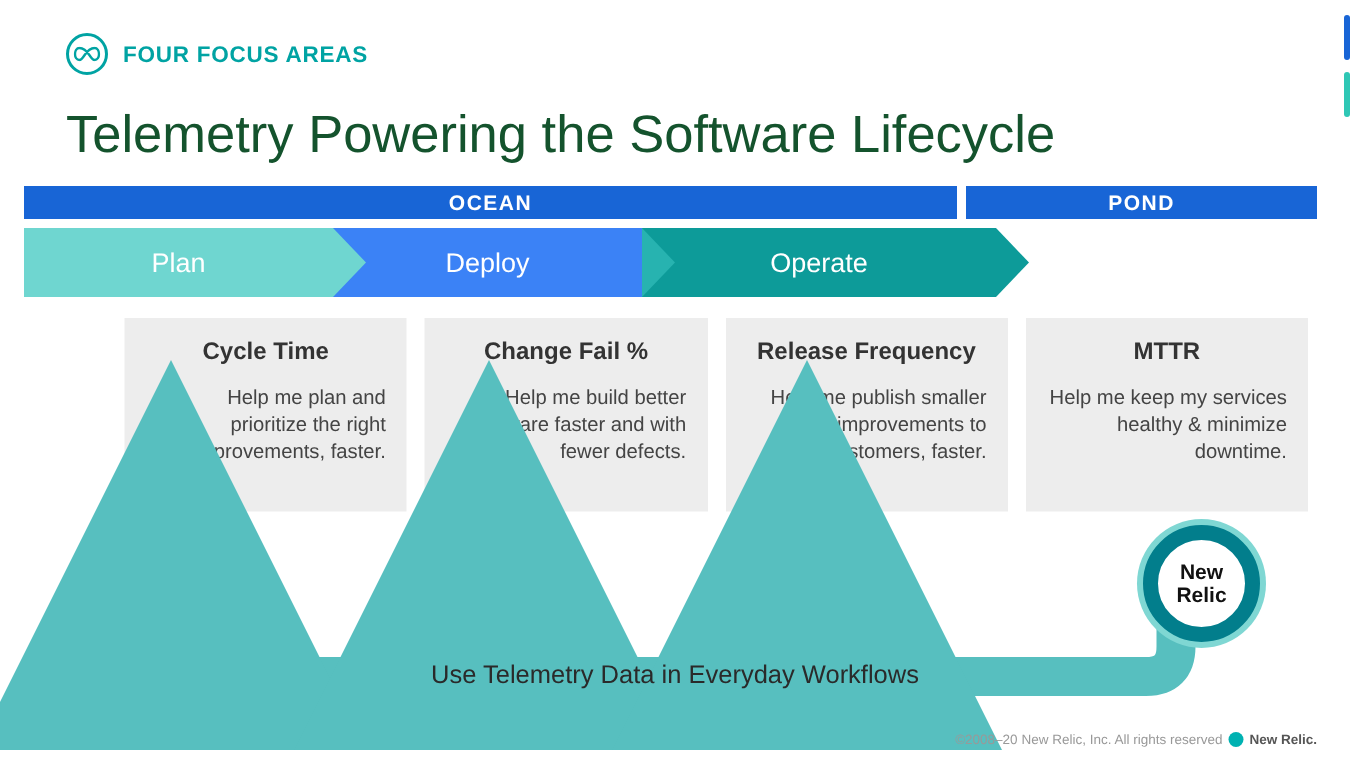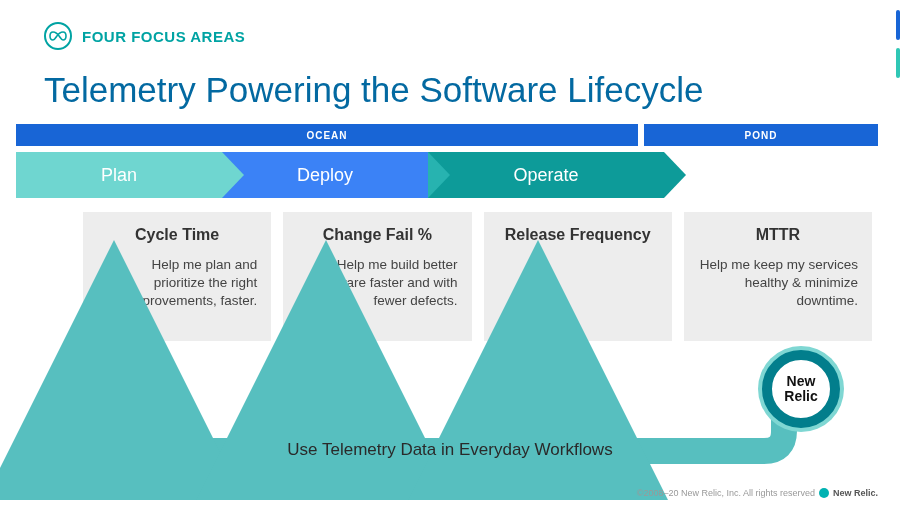--- a/index.html
+++ b/index.html
@@ -7,24 +7,24 @@
     width: 900px; height: 506px;
     font-family: "Segoe UI", "Helvetica Neue", Arial, sans-serif;
     background: #fff; color: #333; position: relative; overflow: hidden;
   }
   .header { display: flex; align-items: center; gap: 10px; padding: 22px 0 0 44px; }
   .logo-circle {
     width: 28px; height: 28px; border: 2px solid #00a3a3; border-radius: 50%;
     display: flex; align-items: center; justify-content: center; color:#00a3a3;
   }
   .brand { color: #00a3a3; font-weight: 700; font-size: 15px; letter-spacing: .5px; }
-  .title { font-size: 35px; font-weight: 300; color: #0369a1; padding: 20px 0 14px 44px; }
+  .title { font-size: 35px; font-weight: 300; color: #14532d; padding: 20px 0 14px 44px; }
 
   .bars { display: flex; gap: 6px; padding: 0 22px 0 16px; }
-  .bar { height: 22px; background: #1865d6; color:#fff; display:flex; align-items:center; justify-content:center; font-size:10px; font-weight:600; letter-spacing:1px; }
+  .bar { height: 22px; background: #1865d6; color:#fff; display:flex; align-items:center; justify-content:center; font-size:14px; font-weight:600; letter-spacing:1px; }
   .bar-ocean { flex: 0 0 622px; }
   .bar-pond { flex: 1; }
 
   .chev-row { display:flex; padding: 6px 0 0 16px; }
   .chev {
     position: relative; height: 46px; flex: 0 0 206px;
     display:flex; align-items:center; justify-content:center;
     color:#fff; font-size:18px; font-weight:500;
   }
   .chev::after {
@@ -104,20 +104,21 @@
   <div class="card">
     <h3>Cycle Time</h3>
     <p>Help me plan and prioritize the right improvements, faster.</p>
   </div>
   <div class="card">
     <h3>Change Fail %</h3>
     <p>Help me build better software faster and with fewer defects.</p>
   </div>
   <div class="card">
     <h3>Release Frequency</h3>
+    <p>Help me publish smaller improvements to customers, faster.</p>
   </div>
   <div class="card">
     <h3>MTTR</h3>
     <p>Help me keep my services healthy &amp; minimize downtime.</p>
   </div>
 </div>
 
 <div class="flow">
   <svg viewBox="0 0 828 120" preserveAspectRatio="none">
     <defs>

